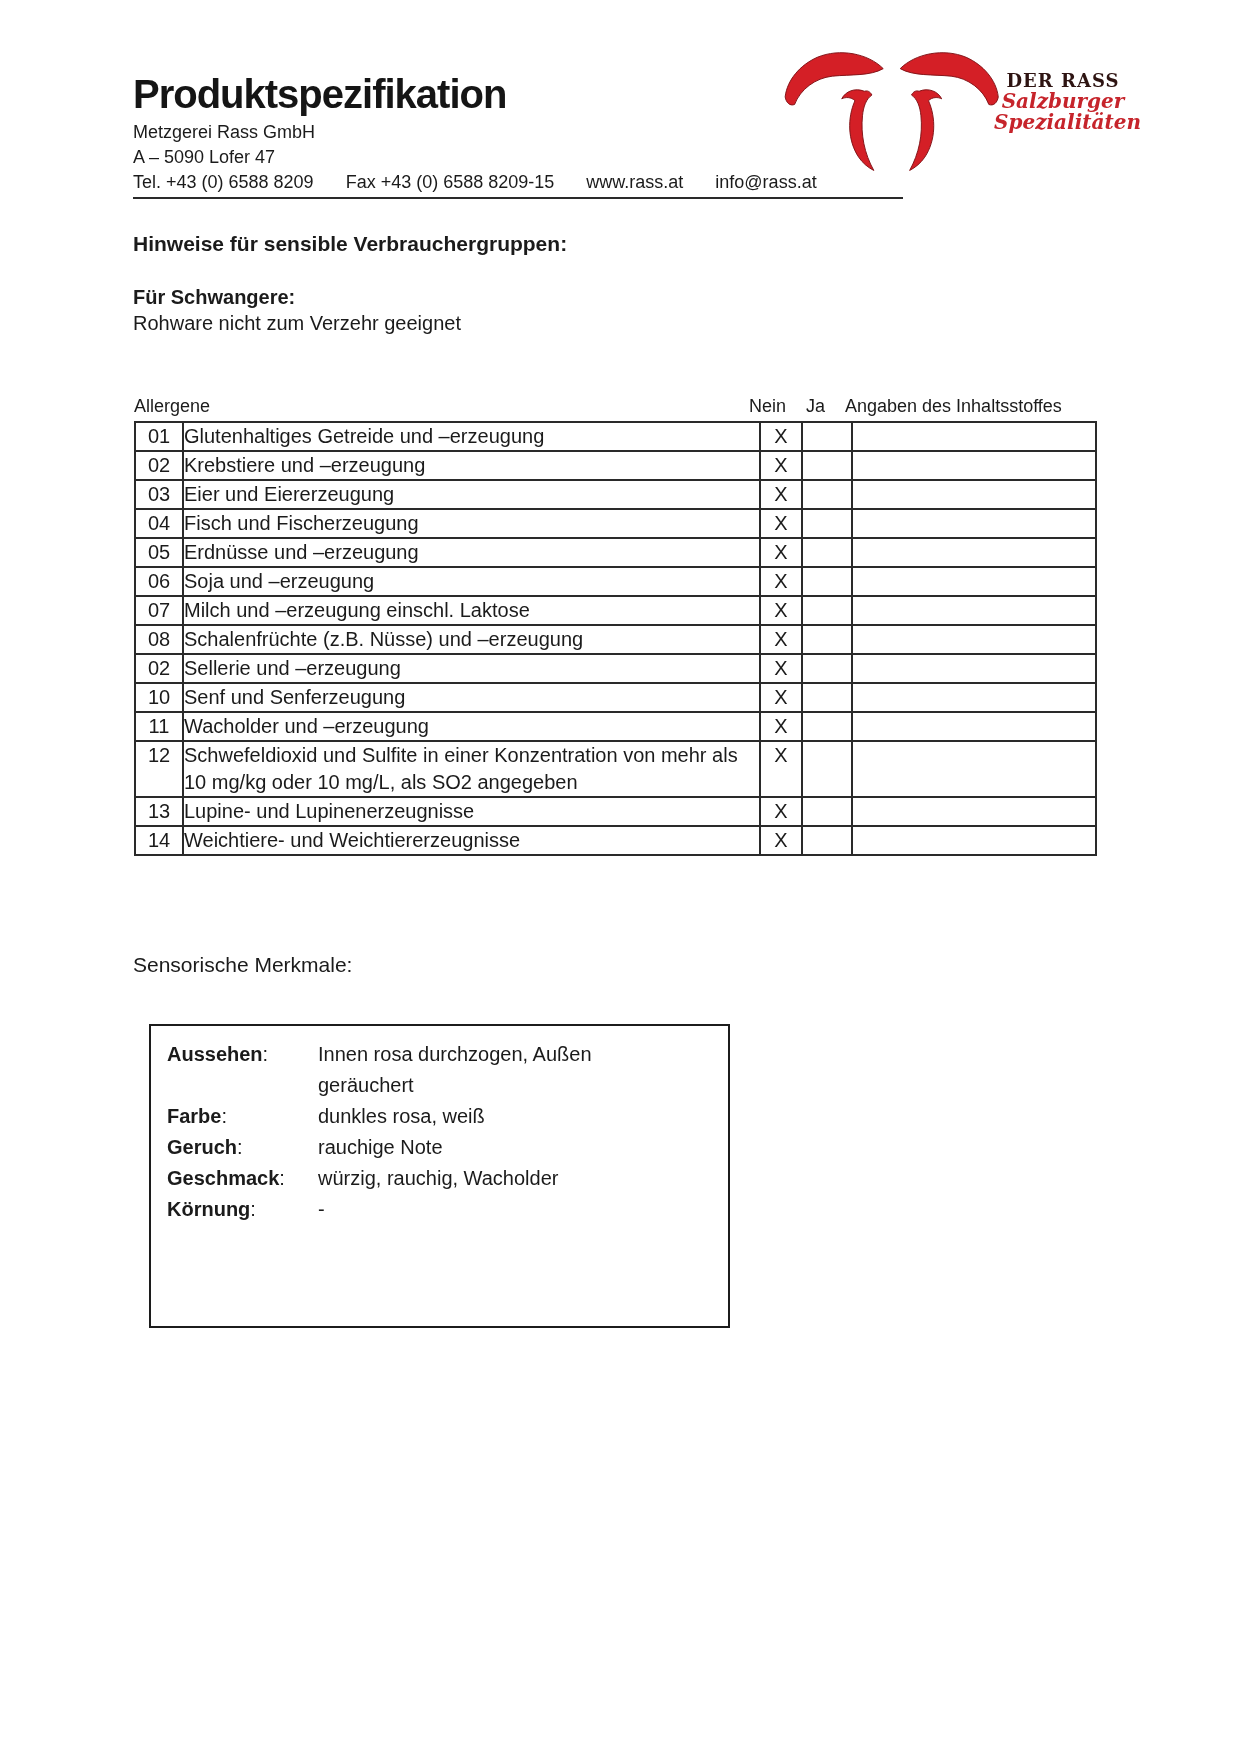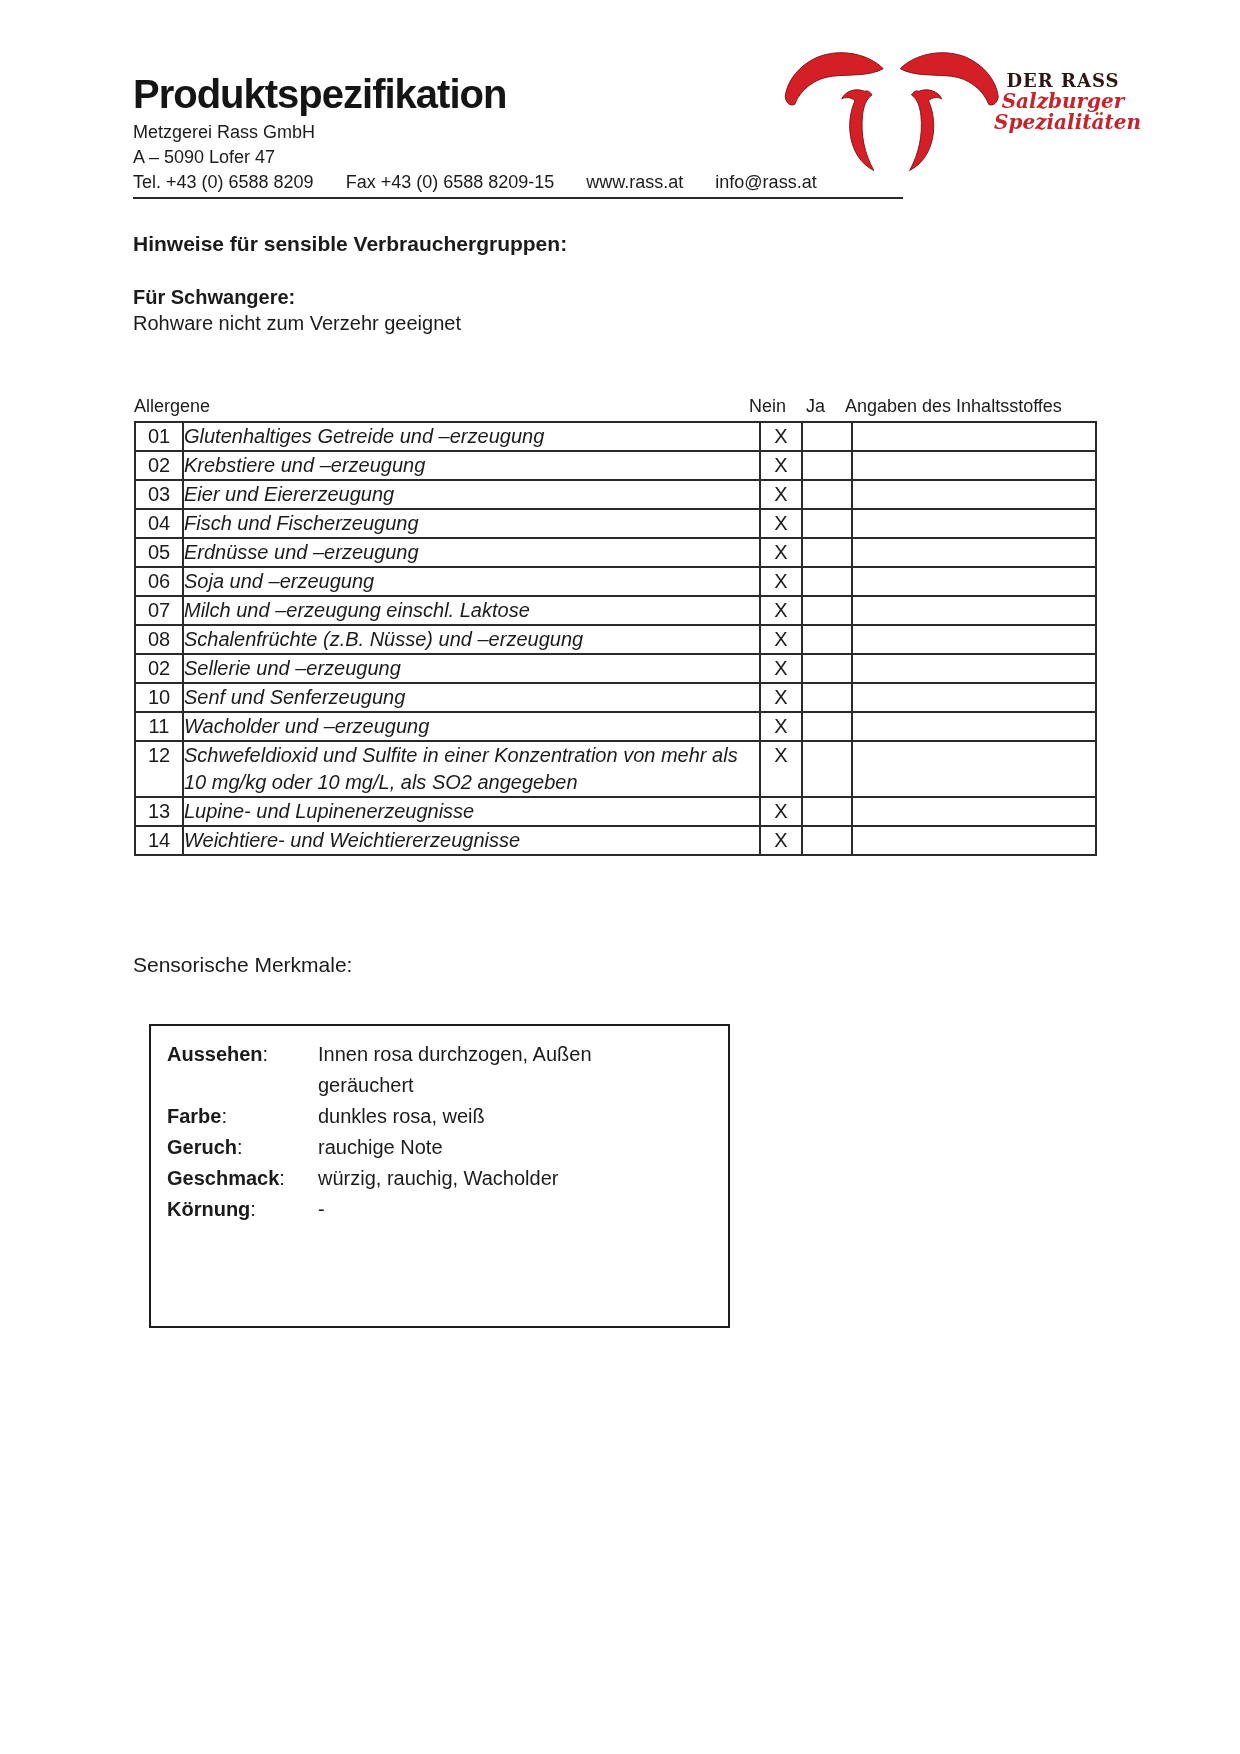--- a/index.html
+++ b/index.html
@@ -57,21 +57,21 @@
     width:951px; border-collapse:collapse; table-layout:fixed;
     font-size:20px;
   }
   table.allergens td {
     border:2px solid #2a2a2a;
     padding:0; vertical-align:top; line-height:27px;
     overflow:hidden;
   }
   table.allergens tr { height:28px; }
   td.c-nr   { width:46px;  text-align:center; }
-  td.c-name { width:575px; padding-left:10px; padding-right:6px;font-style:italic; }
+  td.c-name { width:575px; padding-left:10px; padding-right:6px; }
   td.c-nein { width:40px;  text-align:center; }
   td.c-ja   { width:48px;  text-align:center; }
   td.c-ang  { width:242px; }
   
   .h-sensorik { position:absolute; left:133px; top:953px; font-size:21px; font-weight:normal; margin:0; }
   .sensorik-box {
     position:absolute; left:149px; top:1024px;
     width:581px; height:304px;
     border:2px solid #1c1c1c; box-sizing:border-box;
     padding:13px 0 15px 16px;

